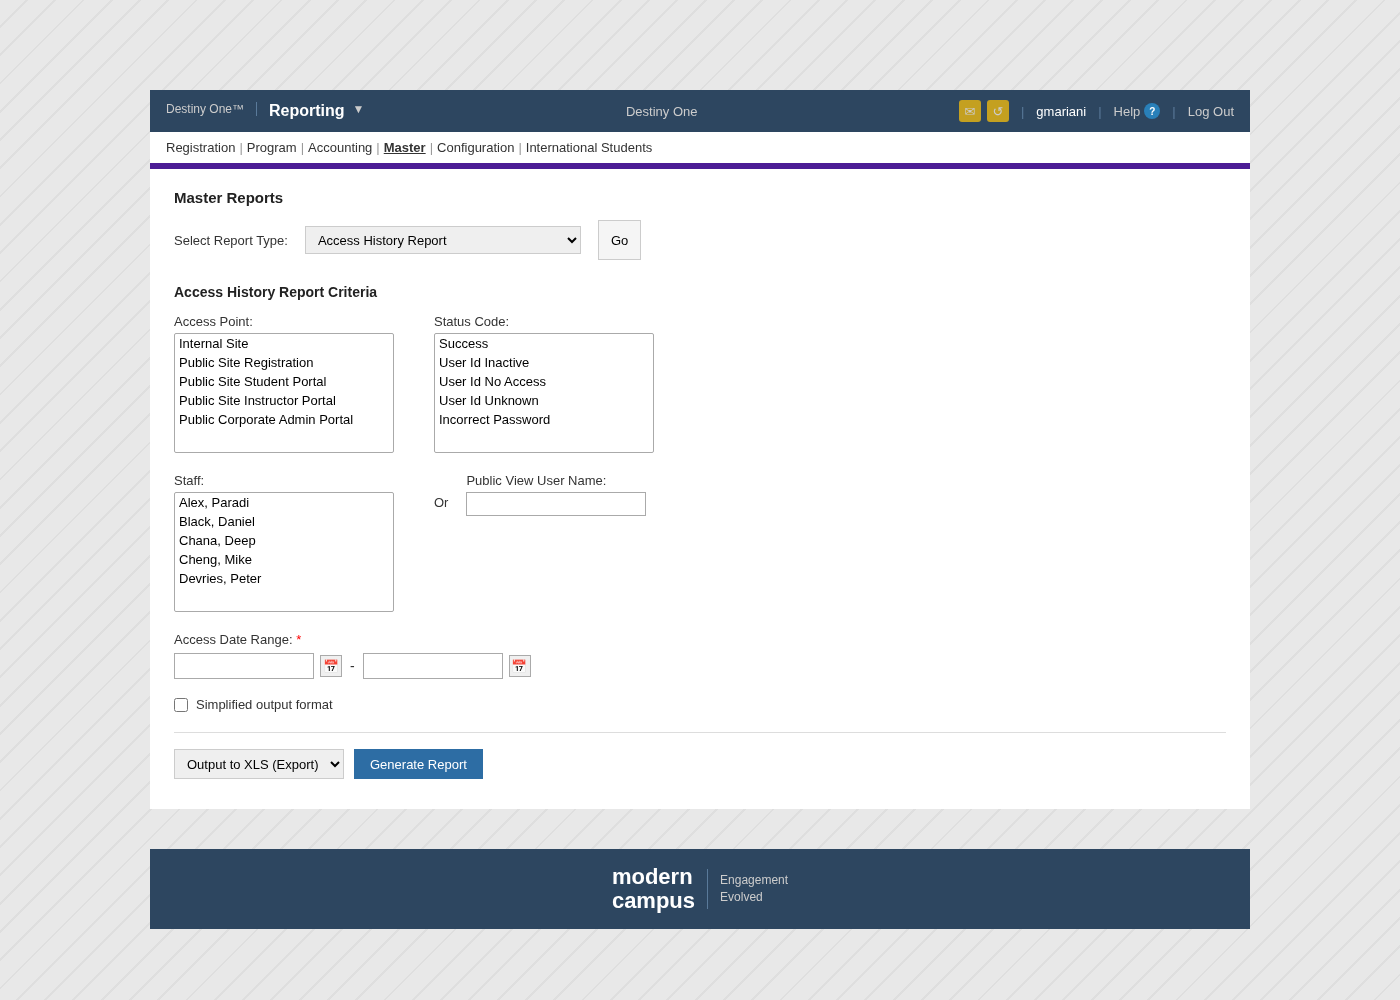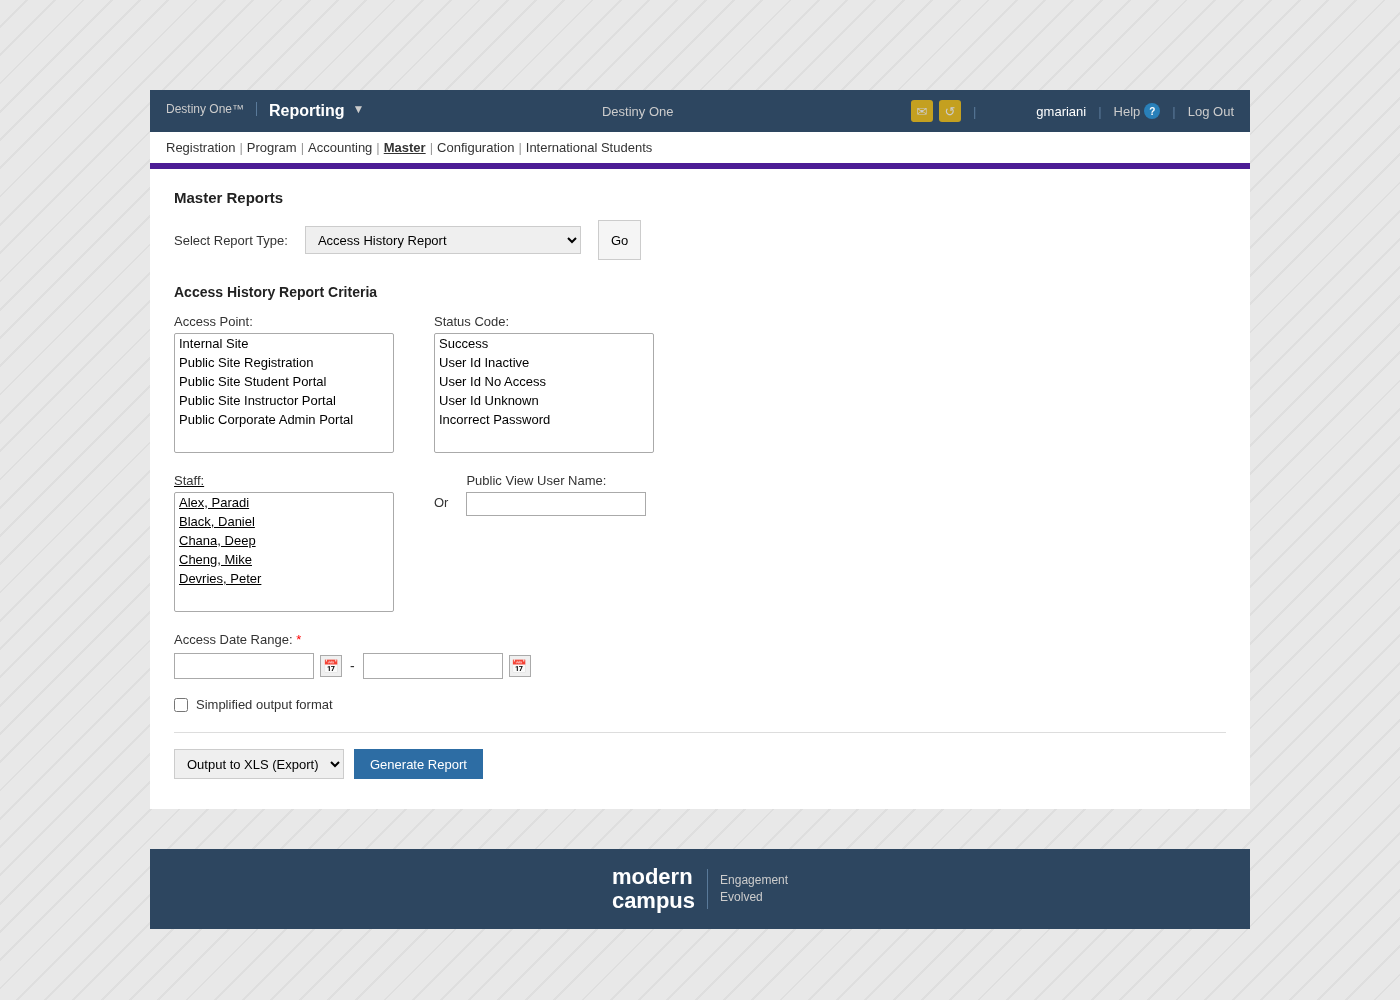--- a/index.html
+++ b/index.html
@@ -99,21 +99,20 @@
       justify-content: center;
       font-size: 13px;
     }
 
     .nav-separator {
       color: #5a7a9a;
     }
 
     .nav-username {
       color: #fff;
-      margin-left: 48px;
     }
 
     .nav-help {
       display: flex;
       align-items: center;
       gap: 4px;
     }
 
     .help-circle {
       width: 16px;
@@ -239,21 +238,20 @@
     .staff-section {
       display: flex;
       gap: 40px;
       margin-bottom: 20px;
       align-items: flex-start;
     }
 
     .staff-col {
       display: flex;
       flex-direction: column;
-      text-decoration: underline;
     }
 
     .public-view-col {
       display: flex;
       flex-direction: column;
     }
 
     .or-label {
       font-size: 13px;
       color: #333;

